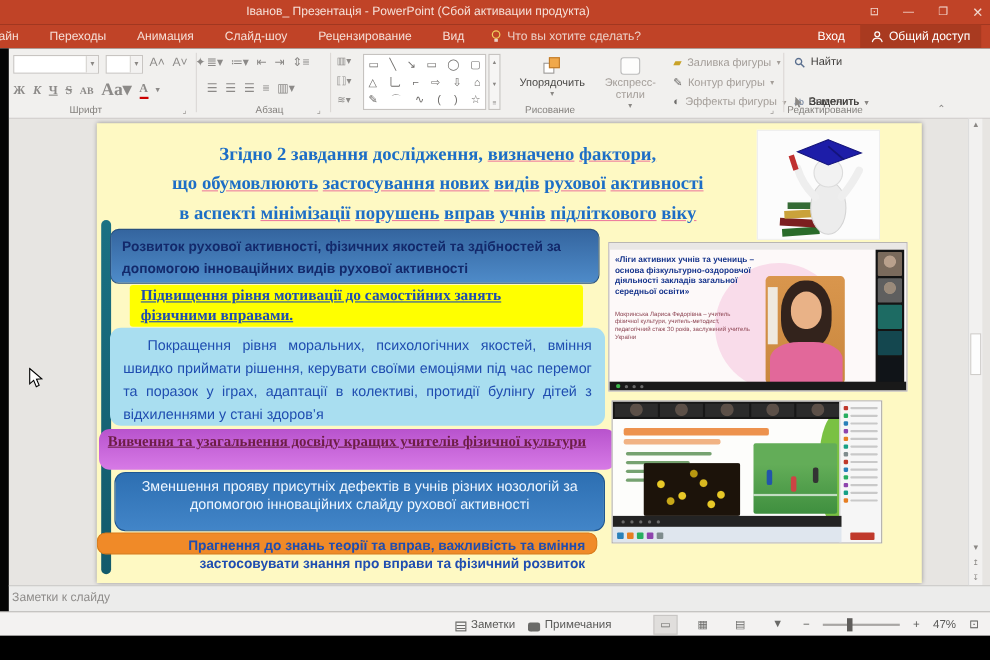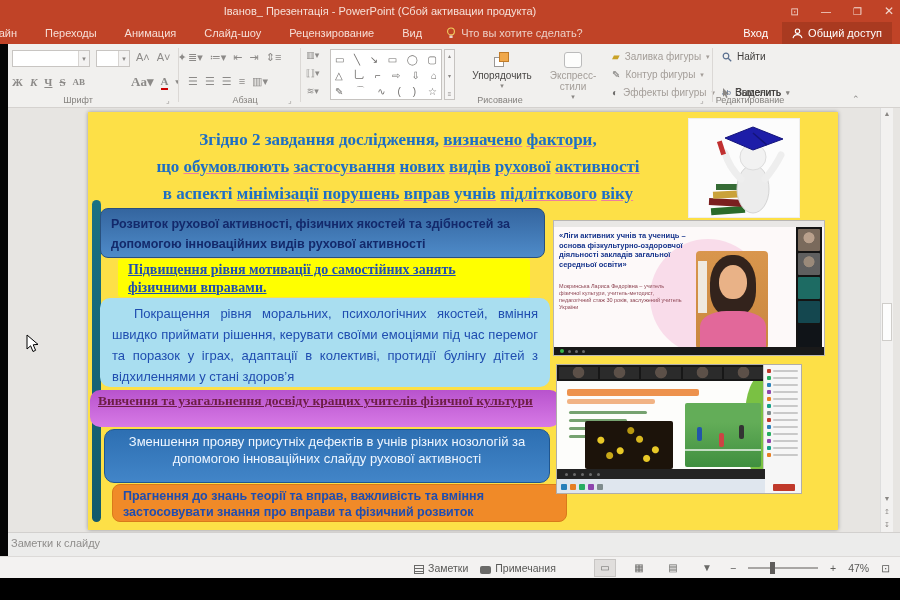--- a/index.html
+++ b/index.html
@@ -51,21 +51,21 @@
   .smbtn{display:flex;align-items:center;gap:5px;font-size:10px;color:#a39d98;white-space:nowrap;}
   .smbtn.en{color:#3f3d3b;}
   .arrico{position:relative;width:16px;height:16px;}
   .arrico .sq1{position:absolute;left:0;top:5px;width:10px;height:10px;background:#fff;border:1px solid #9a9794;}
   .arrico .sq2{position:absolute;left:5px;top:0;width:10px;height:10px;background:#f0a84a;border:1px solid #c07b28;}
   .qsico{width:18px;height:16px;border:1px solid #bbb;border-radius:3px;background:#fdfdfc;}
 
   
   .leftblack{position:absolute;left:0;top:44px;width:8px;height:534px;background:#050505;}
   .editor{position:absolute;left:8px;top:108px;width:892px;height:424px;background:#e7e5e2;}
-  .slide{position:absolute;left:80px;top:4px;width:750px;height:418px;background:#fde047;
+  .slide{position:absolute;left:80px;top:4px;width:750px;height:418px;background:#fef9c3;
     box-shadow:0 0 4px rgba(0,0,0,.35);overflow:hidden;}
   .vscroll{position:absolute;right:7px;top:0;width:13px;height:424px;background:#f2f1f0;border-left:1px solid #ddd;
     font-size:7px;color:#8a8784;text-align:center;}
   .vthumb{position:absolute;left:1px;top:195px;width:10px;height:38px;background:#fdfdfd;border:1px solid #cfcdca;}
 
   
   .swoosh{position:absolute;left:4px;top:88px;width:9px;height:322px;background:linear-gradient(180deg,#1a7183,#135a6b);
     border-radius:5px;z-index:1;}
   .stitle{position:absolute;left:10px;top:14px;width:600px;text-align:center;z-index:2;
     font-family:"Liberation Serif",serif;font-weight:bold;font-size:17px;line-height:27px;color:#1d6ec6;}
@@ -79,22 +79,22 @@
     color:#1f4db0;font-family:"Liberation Serif",serif;font-weight:bold;font-size:14px;
     padding:2px 10px;line-height:18px;text-decoration:underline;}
   .box3{left:12px;top:186px;width:450px;height:89px;background:#a9def0;border-radius:10px;
     color:#1f4db0;font-size:13px;text-align:justify;padding:5px 12px;line-height:21px;text-indent:22px;}
   .box4{left:2px;top:278px;width:470px;height:37px;background:linear-gradient(180deg,#b853cd,#d77ae6);
     border-radius:10px;color:#6d1d46;font-family:"Liberation Serif",serif;font-weight:bold;font-size:13.5px;
     padding:2px 8px;line-height:18px;text-decoration:underline;}
   .box5{left:16px;top:317px;width:446px;height:54px;background:linear-gradient(180deg,#2d6fb2,#4285c8);
     border:1px solid #1f5690;border-radius:10px;color:#eef6ff;font-size:13px;text-align:center;
     padding:3px 14px;line-height:17px;}
-  .box6{left:24px;top:372px;width:455px;height:38px;background:#f08a28;border:1px solid #d97a1a;
-    border-radius:8px;color:#1f4db0;font-weight:bold;font-size:12.5px;text-align:left;
+  .box6{left:0;top:372px;width:455px;height:20px;background:#f08a28;border:1px solid #d97a1a;
+    border-radius:8px;color:#1f4db0;font-weight:bold;font-size:12.5px;text-align:right;
     padding:3px 10px;line-height:16px;}
 
   .figurine{position:absolute;left:600px;top:6px;width:112px;height:100px;background:#fdfdfd;
     border:1px solid #eee;z-index:2;}
 
   
   .shot1{position:absolute;left:465px;top:108px;width:272px;height:136px;z-index:3;
     background:#fdf9f9;border:1px solid #b9b6b3;overflow:hidden;}
   .shot1 .tbar{position:absolute;left:0;top:0;width:100%;height:6px;background:#e9e7e5;}
   .shot1 .pinkcirc{position:absolute;left:96px;top:18px;width:116px;height:116px;border-radius:50%;
@@ -226,21 +226,21 @@
       <span class="ric">A˄</span>
       <span class="ric">A˅</span>
       <span class="ric">✦</span>
     </div>
     <div class="irow" style="left:12px;top:30px;font-family:'Liberation Serif',serif;font-weight:bold;">
       <span class="ric">Ж</span>
       <span class="ric" style="font-style:italic;">К</span>
       <span class="ric" style="text-decoration:underline;">Ч</span>
       <span class="ric" style="text-decoration:line-through;">S</span>
       <span class="ric" style="font-size:9px;">АВ</span>
-      <span class="ric" style="font-size:13px;margin-left:39px;">Aa▾</span>
+      <span class="ric" style="font-size:16px;">Aa▾</span>
       <span class="ric" style="border-bottom:2px solid #c00;">A</span>
         <span class="ric" style="font-size:7px;">▾</span>
     </div>
     <div class="glabel" style="left:18px;">Шрифт</div>
     <span class="launcher" style="left:166px;">⌟</span>
     <div class="rsep" style="left:178px;"></div>
 
     <div class="irow" style="left:188px;top:6px;">
       <span class="ric">≣▾</span>
       <span class="ric">≔▾</span>

